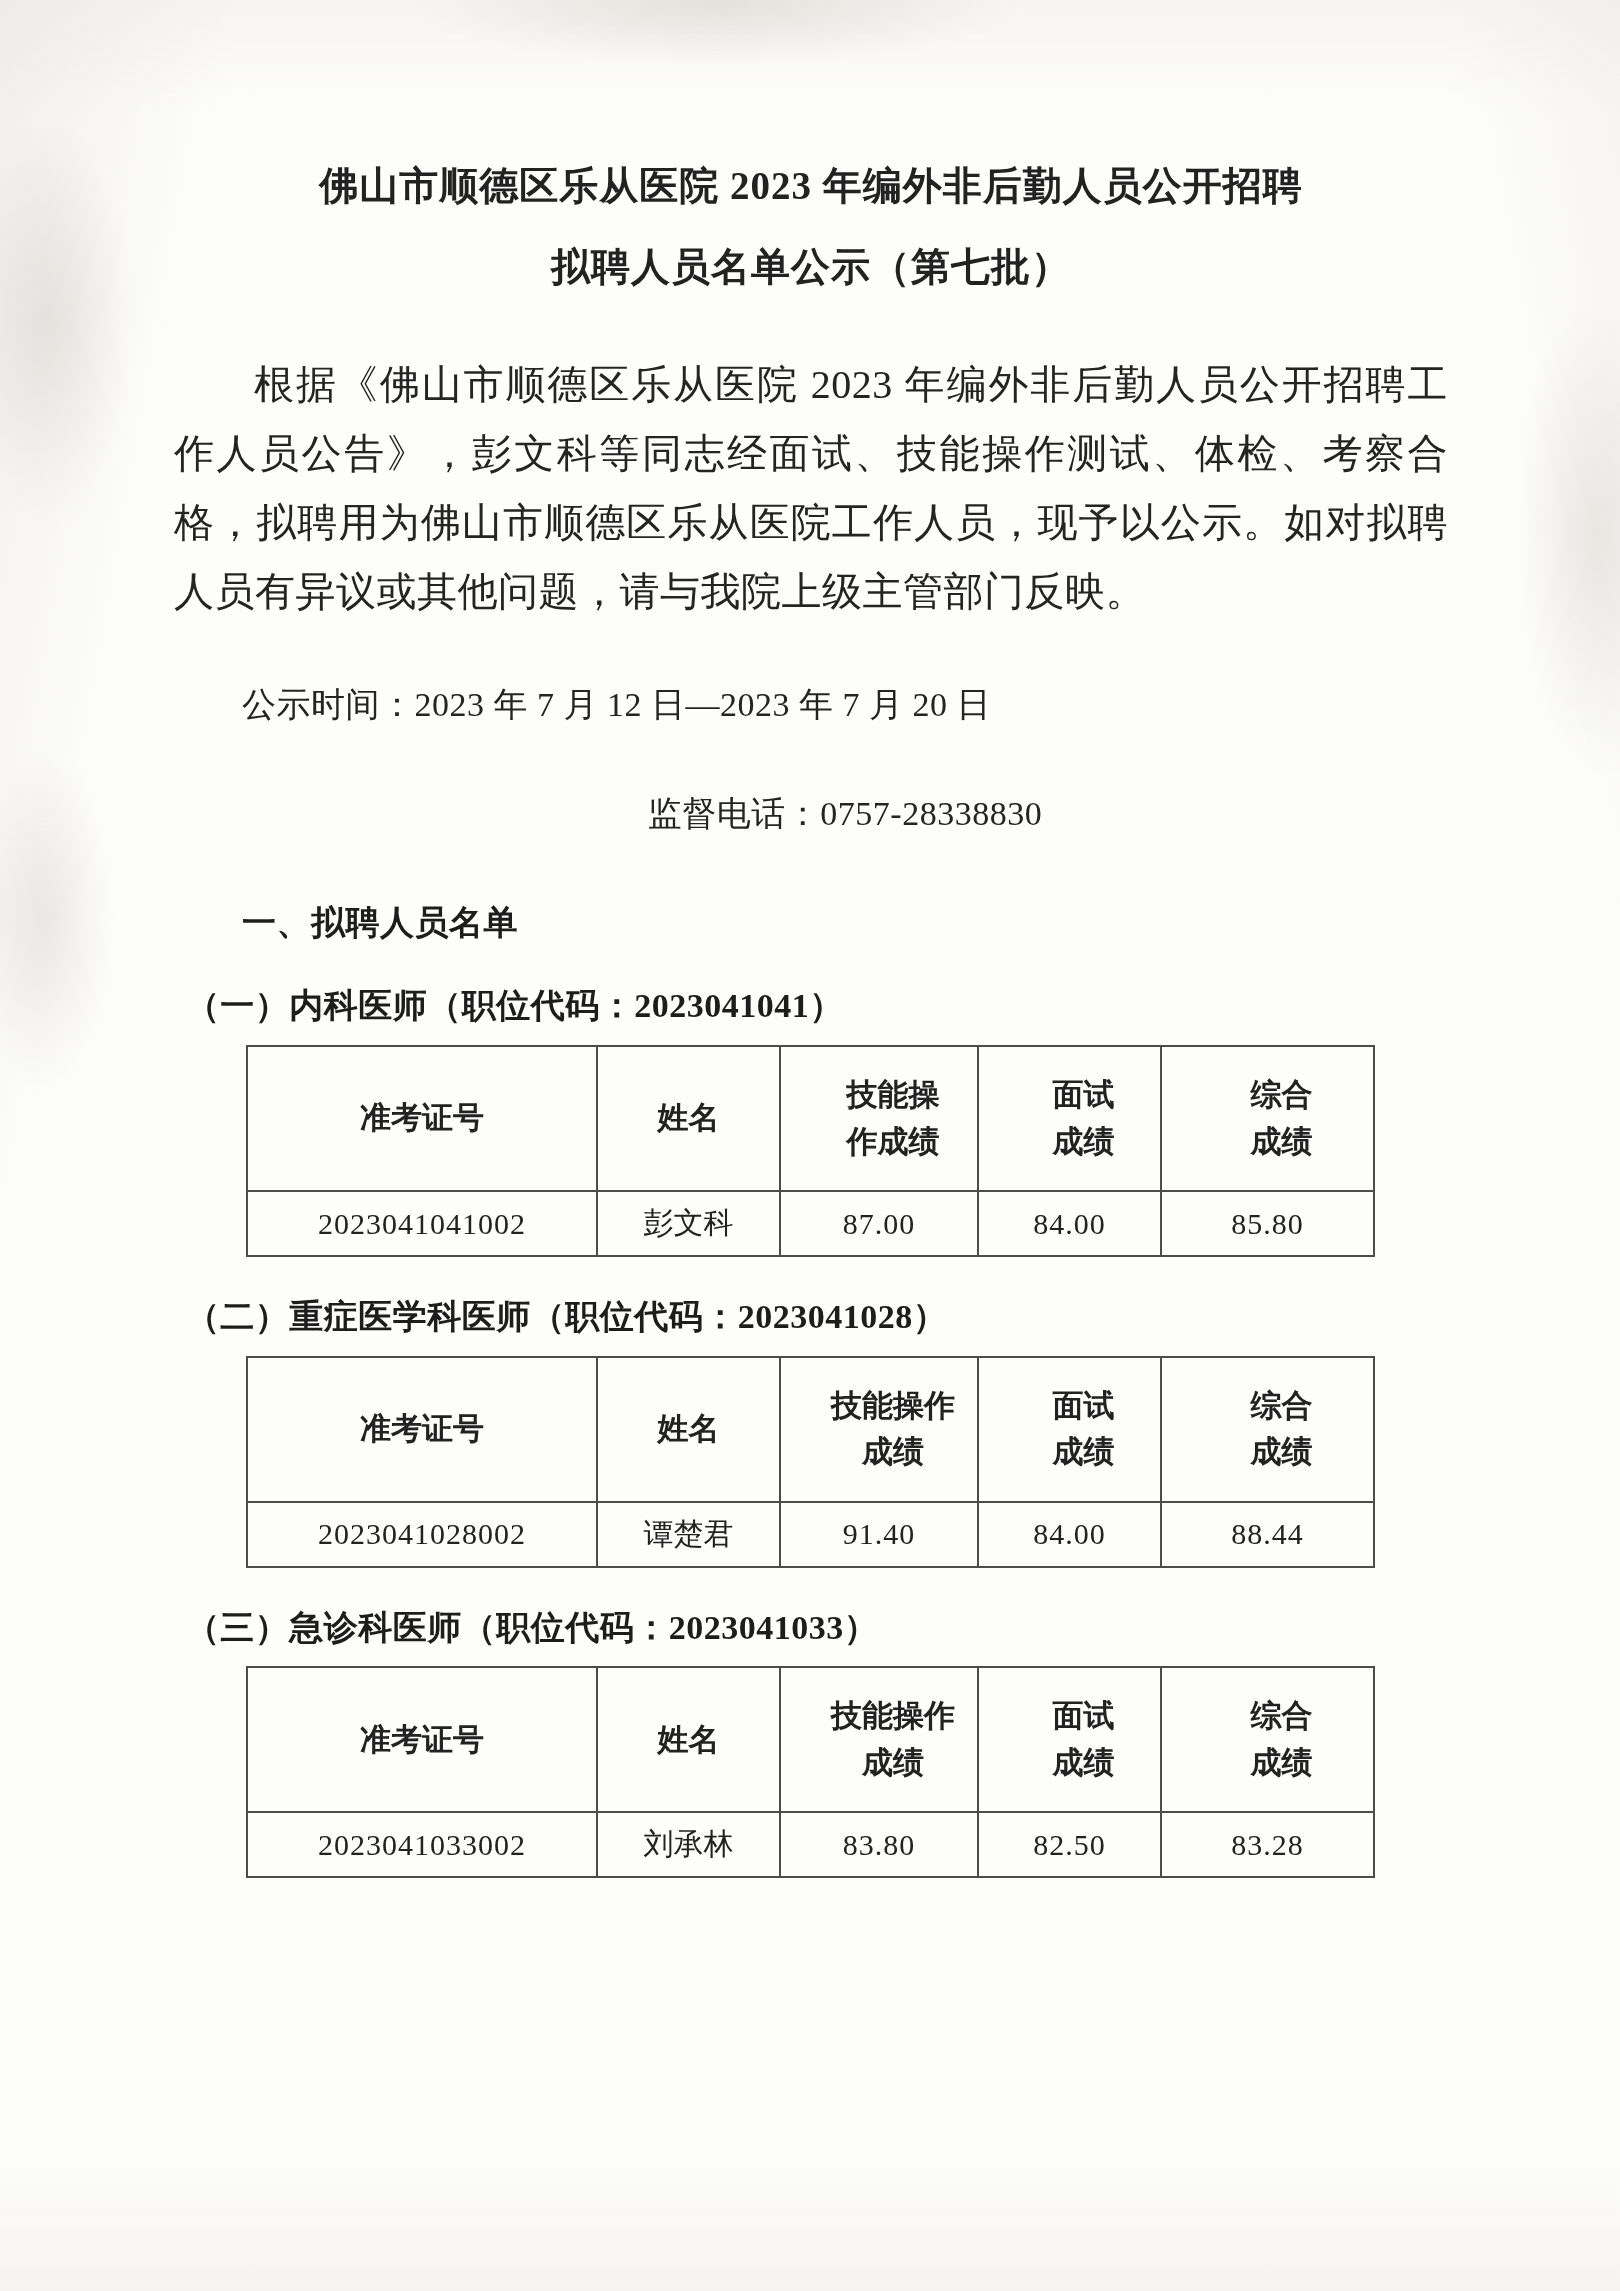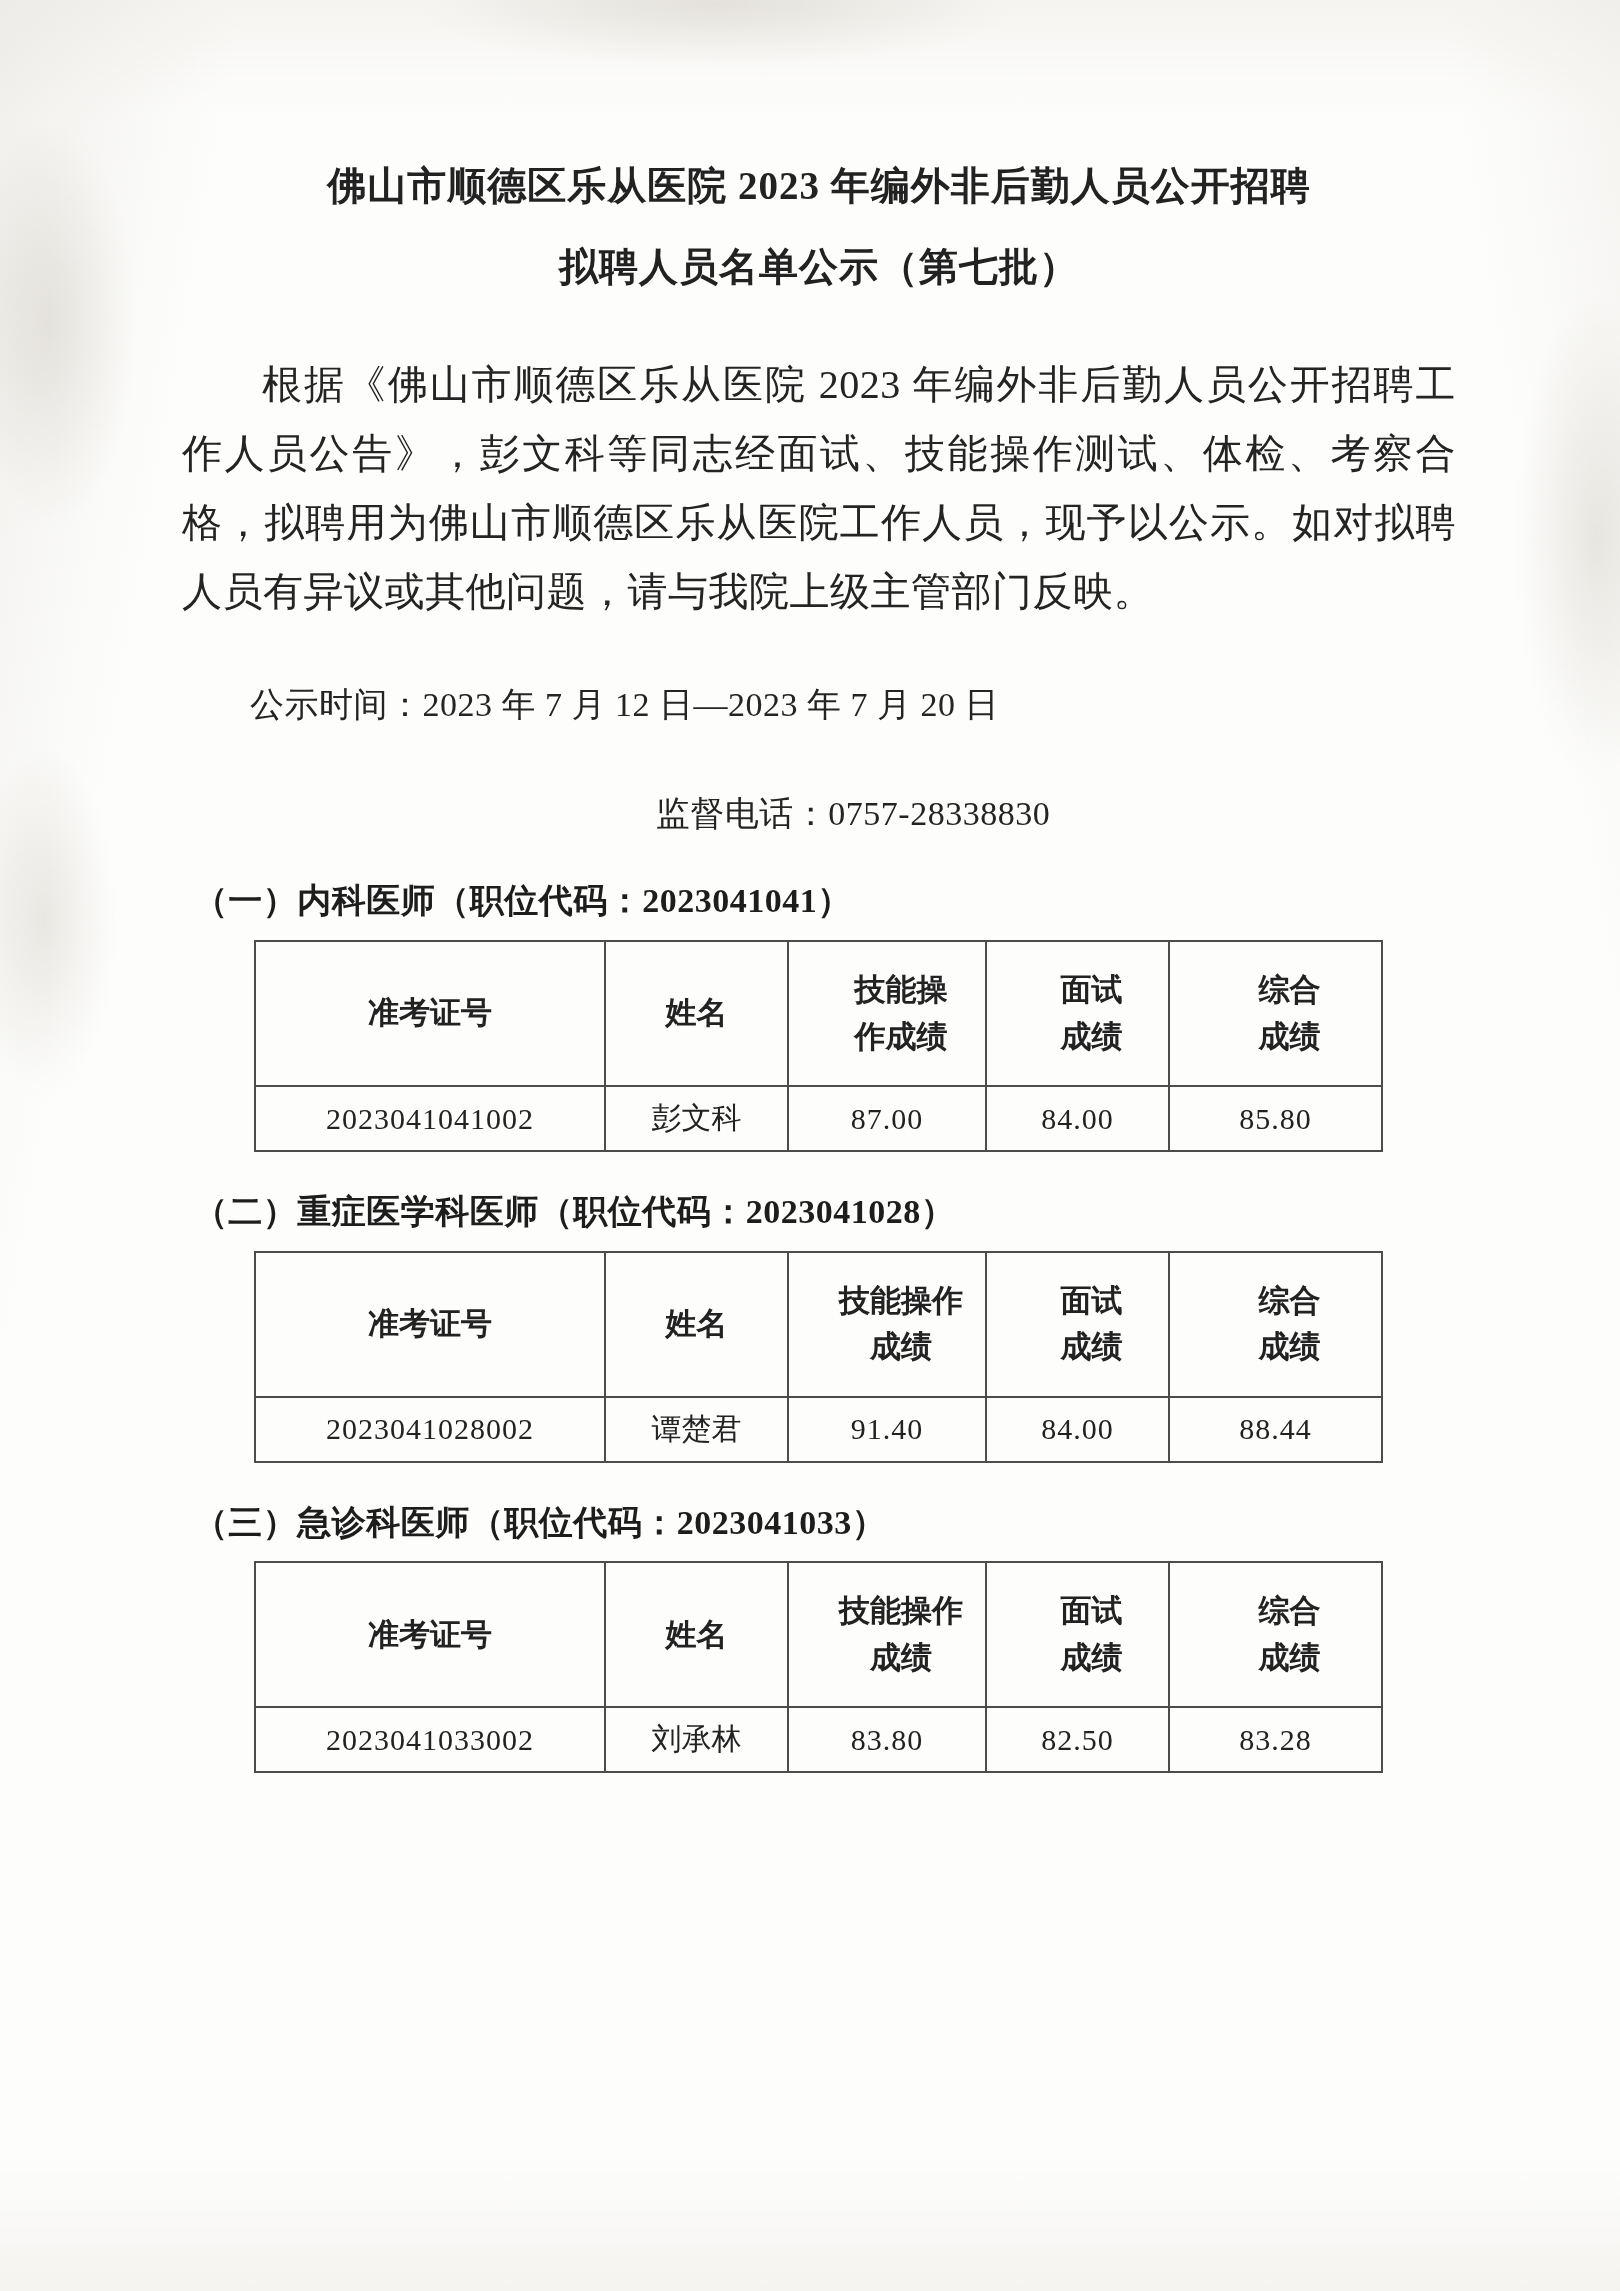--- a/index.html
+++ b/index.html
@@ -33,21 +33,21 @@
   }
   .scan-smudge {
     position: absolute;
     pointer-events: none;
     border-radius: 50%;
     background: radial-gradient(ellipse at center, rgba(222,219,213,0.55) 0%, rgba(255,255,255,0) 70%);
     mix-blend-mode: multiply;
   }
   .content {
     position: absolute;
-    left: 182px;
+    left: 174px;
     top: 0;
     width: 1274px;
   }
 
   .doc-title {
     text-align: center;
     font-weight: bold;
     font-size: 39px;
     letter-spacing: 1px;
     color: #222;
@@ -151,20 +151,21 @@
     <div class="doc-title title-line2">拟聘人员名单公示（第七批）</div>
 
     <div class="para body-para">
       <p>根据《佛山市顺德区乐从医院 2023 年编外非后勤人员公开招聘工作人员公告》，彭文科等同志经面试、技能操作测试、体检、考察合格，拟聘用为佛山市顺德区乐从医院工作人员，现予以公示。如对拟聘人员有异议或其他问题，请与我院上级主管部门反映。</p>
     </div>
 
     <div class="info-line gap-1">公示时间：2023 年 7 月 12 日—2023 年 7 月 20 日</div>
 
     <div class="info-line gap-2">监督电话：0757-28338830</div>
 
+    <div class="section-heading">一、拟聘人员名单</div>
 
     <div class="sub-heading">（一）内科医师（职位代码：2023041041）</div>
 
     <table class="score-table">
       <thead>
         <tr>
           <th class="col-admit">准考证号</th>
           <th class="col-name">姓名</th>
           <th class="col-skill hdr-2line">
             <span>技能操</span>

